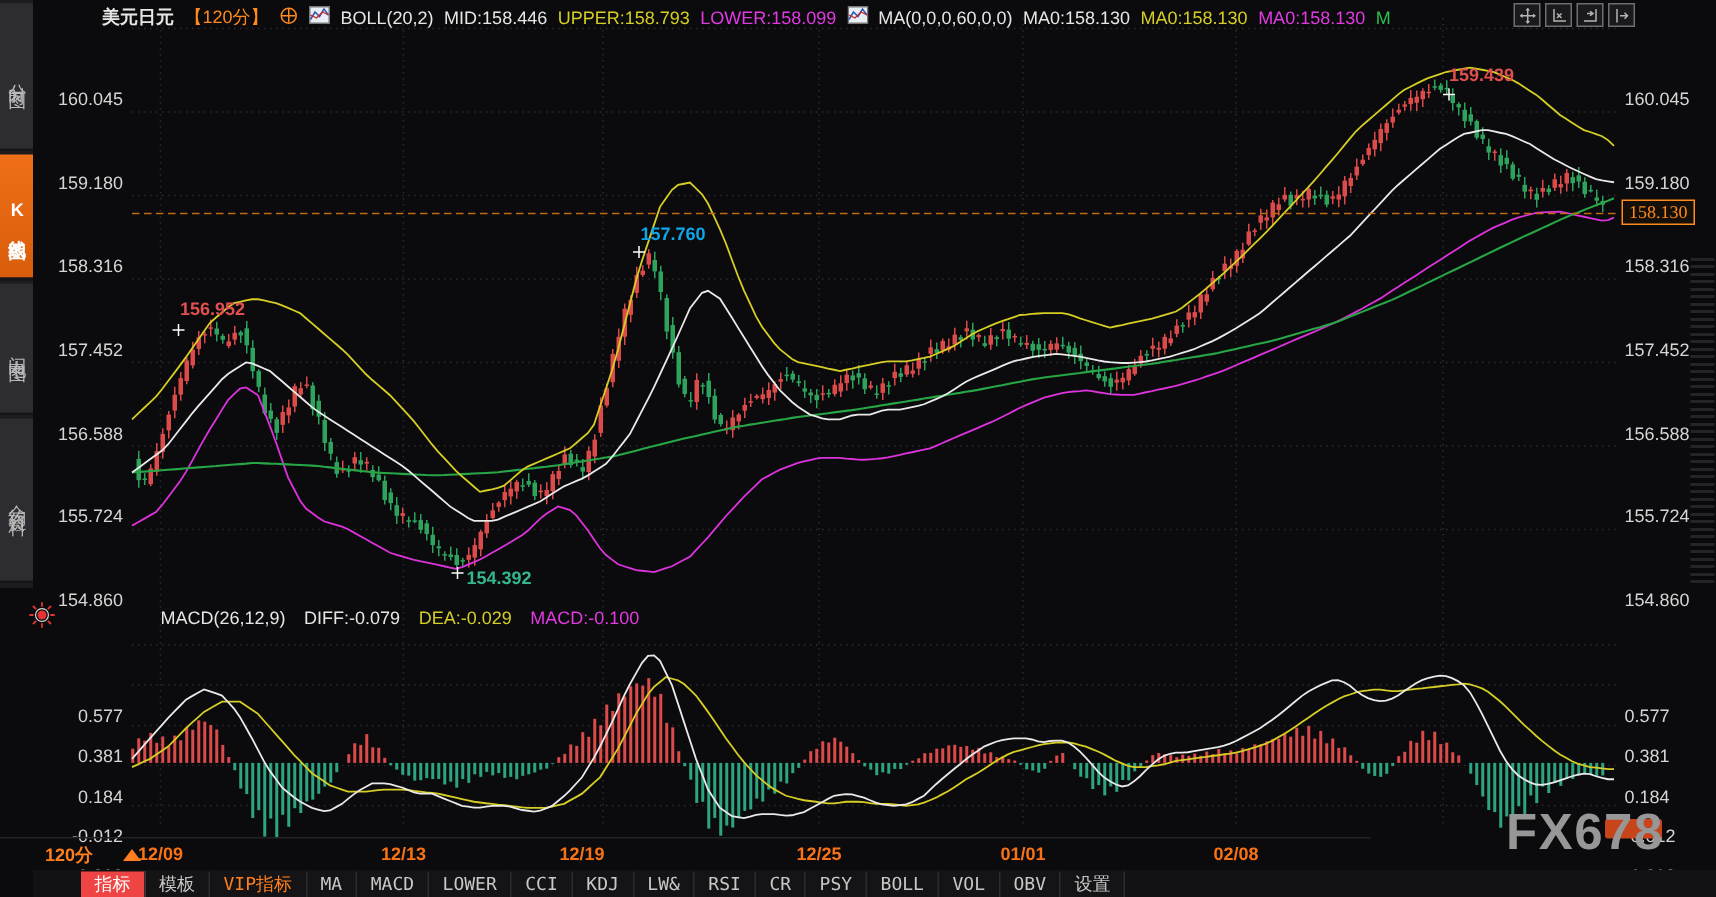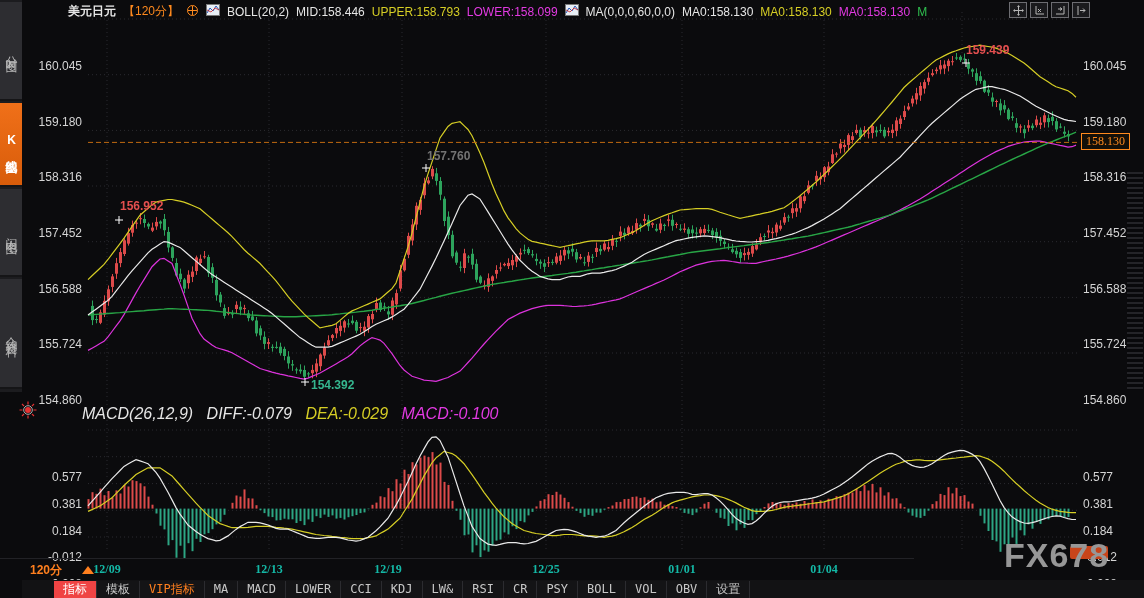--- a/index.html
+++ b/index.html
@@ -21,25 +21,25 @@
   .mini-chart{display:inline-block;margin-right:6px;}
   #hdr-icons{position:absolute;left:1009px;top:2px;display:flex;gap:3px;z-index:5;}
   .hbtn{width:16px;height:14px;border:1px solid #6d6d72;background:#1a1a1d;display:flex;
         align-items:center;justify-content:center;cursor:pointer;}
   
   .axis-label{position:absolute;font-size:12px;color:#d5d5d5;z-index:3;margin-top:48px;}
   .annot{position:absolute;font-size:12px;font-weight:bold;z-index:3;}
   #price-tag{position:absolute;left:1081px;border:1px solid #ff8a1e;color:#ff8a1e;background:#141009;
              font-size:12px;padding:0 4px;line-height:15px;z-index:6;}
   
-  #macd-hdr{position:absolute;left:82px;top:405px;font-size:16px;white-space:nowrap;z-index:5;font-style:italic;}
+  #macd-hdr{position:absolute;left:107px;top:405px;font-size:12px;white-space:nowrap;z-index:5;}
   #macd-hdr span{margin-right:9px;}
   
   #xrow{position:absolute;left:0;top:558px;width:914px;height:22px;border-top:1px solid #222226;z-index:5;}
-  .xdate{position:absolute;top:3px;transform:translateX(-50%);font-size:12px;font-weight:bold;color:#14b8a6;font-family:Liberation Serif, serif;}
+  .xdate{position:absolute;top:3px;transform:translateX(-50%);font-size:12px;font-weight:bold;color:#f97316;}
   #period-lbl{position:absolute;left:30px;top:3px;color:#ff7f1e;font-weight:bold;font-size:12px;}
   #period-tri{position:absolute;left:82px;top:7px;width:0;height:0;border-left:6px solid transparent;
               border-right:6px solid transparent;border-bottom:8px solid #ff7f1e;cursor:pointer;}
   #cur-range{position:absolute;left:887px;top:1px;border:1px solid #9a5b12;color:#ff8a1e;
              font-size:12px;padding:0 4px;line-height:16px;background:#140e05;}
   #toolbar{position:absolute;left:54px;top:581px;height:17px;display:flex;z-index:5;
            font-family:"DejaVu Sans Mono",monospace;font-size:12px;background:#141416;}
   .tb-item{padding:0 9px;line-height:17px;color:#c8c8c8;border-right:1px solid #2c2c30;cursor:pointer;}
   .tb-item.active{background:#ef4444;color:#fff;}
   .tb-item.vip{color:#ff7f1e;}
@@ -915,21 +915,21 @@
   </svg>
 
   <div id="xrow">
     <span id="period-lbl">120分</span>
     <span id="period-tri"></span>
   <span class="xdate" style="left: 107px;">12/09</span>
       <span class="xdate" style="left: 269px;">12/13</span>
       <span class="xdate" style="left: 388px;">12/19</span>
       <span class="xdate" style="left: 546px;">12/25</span>
       <span class="xdate" style="left: 682px;">01/01</span>
-      <span class="xdate" style="left: 824px;">01/04</span>
+      <span class="xdate" style="left: 824px;">02/08</span>
     </div>
 
   <div id="toolbar-bg"></div>
   <div id="toolbar">
       <span class="tb-item active">指标</span>
       <span class="tb-item">模板</span>
       <span class="tb-item vip">VIP指标</span>
       <span class="tb-item">MA</span>
       <span class="tb-item">MACD</span>
       <span class="tb-item">LOWER</span>
@@ -965,16 +965,16 @@
     <div class="axis-label" style="left: 1083px; top: 422px;">0.577</div>
     <div class="axis-label" style="left: 24px; top: 448.715px; width: 58px; text-align: right;">0.381</div>
     <div class="axis-label" style="left: 1083px; top: 448.715px;">0.381</div>
     <div class="axis-label" style="left: 24px; top: 475.566px; width: 58px; text-align: right;">0.184</div>
     <div class="axis-label" style="left: 1083px; top: 475.566px;">0.184</div>
     <div class="axis-label" style="left: 24px; top: 502.281px; width: 58px; text-align: right;">-0.012</div>
     <div class="axis-label" style="left: 1083px; top: 502.281px;">-0.012</div>
     <div class="axis-label" style="left: 24px; top: 528.995px; width: 58px; text-align: right;">-0.208</div>
     <div class="axis-label" style="left: 1083px; top: 528.995px;">-0.208</div>
     <div class="annot" style="left: 120px; top: 199px; color: rgb(227, 79, 79);">156.952</div>
-    <div class="annot" style="left: 427px; top: 149px; color: #737373;">157.760</div>
+    <div class="annot" style="left: 427px; top: 149px; color: #0ea5e9;">157.760</div>
     <div class="annot" style="left: 966px; top: 43px; color: rgb(227, 79, 79);">159.439</div>
     <div class="annot" style="left: 311px; top: 378px; color: rgb(53, 182, 143);">154.392</div>
   </div>
 
 </body></html>

